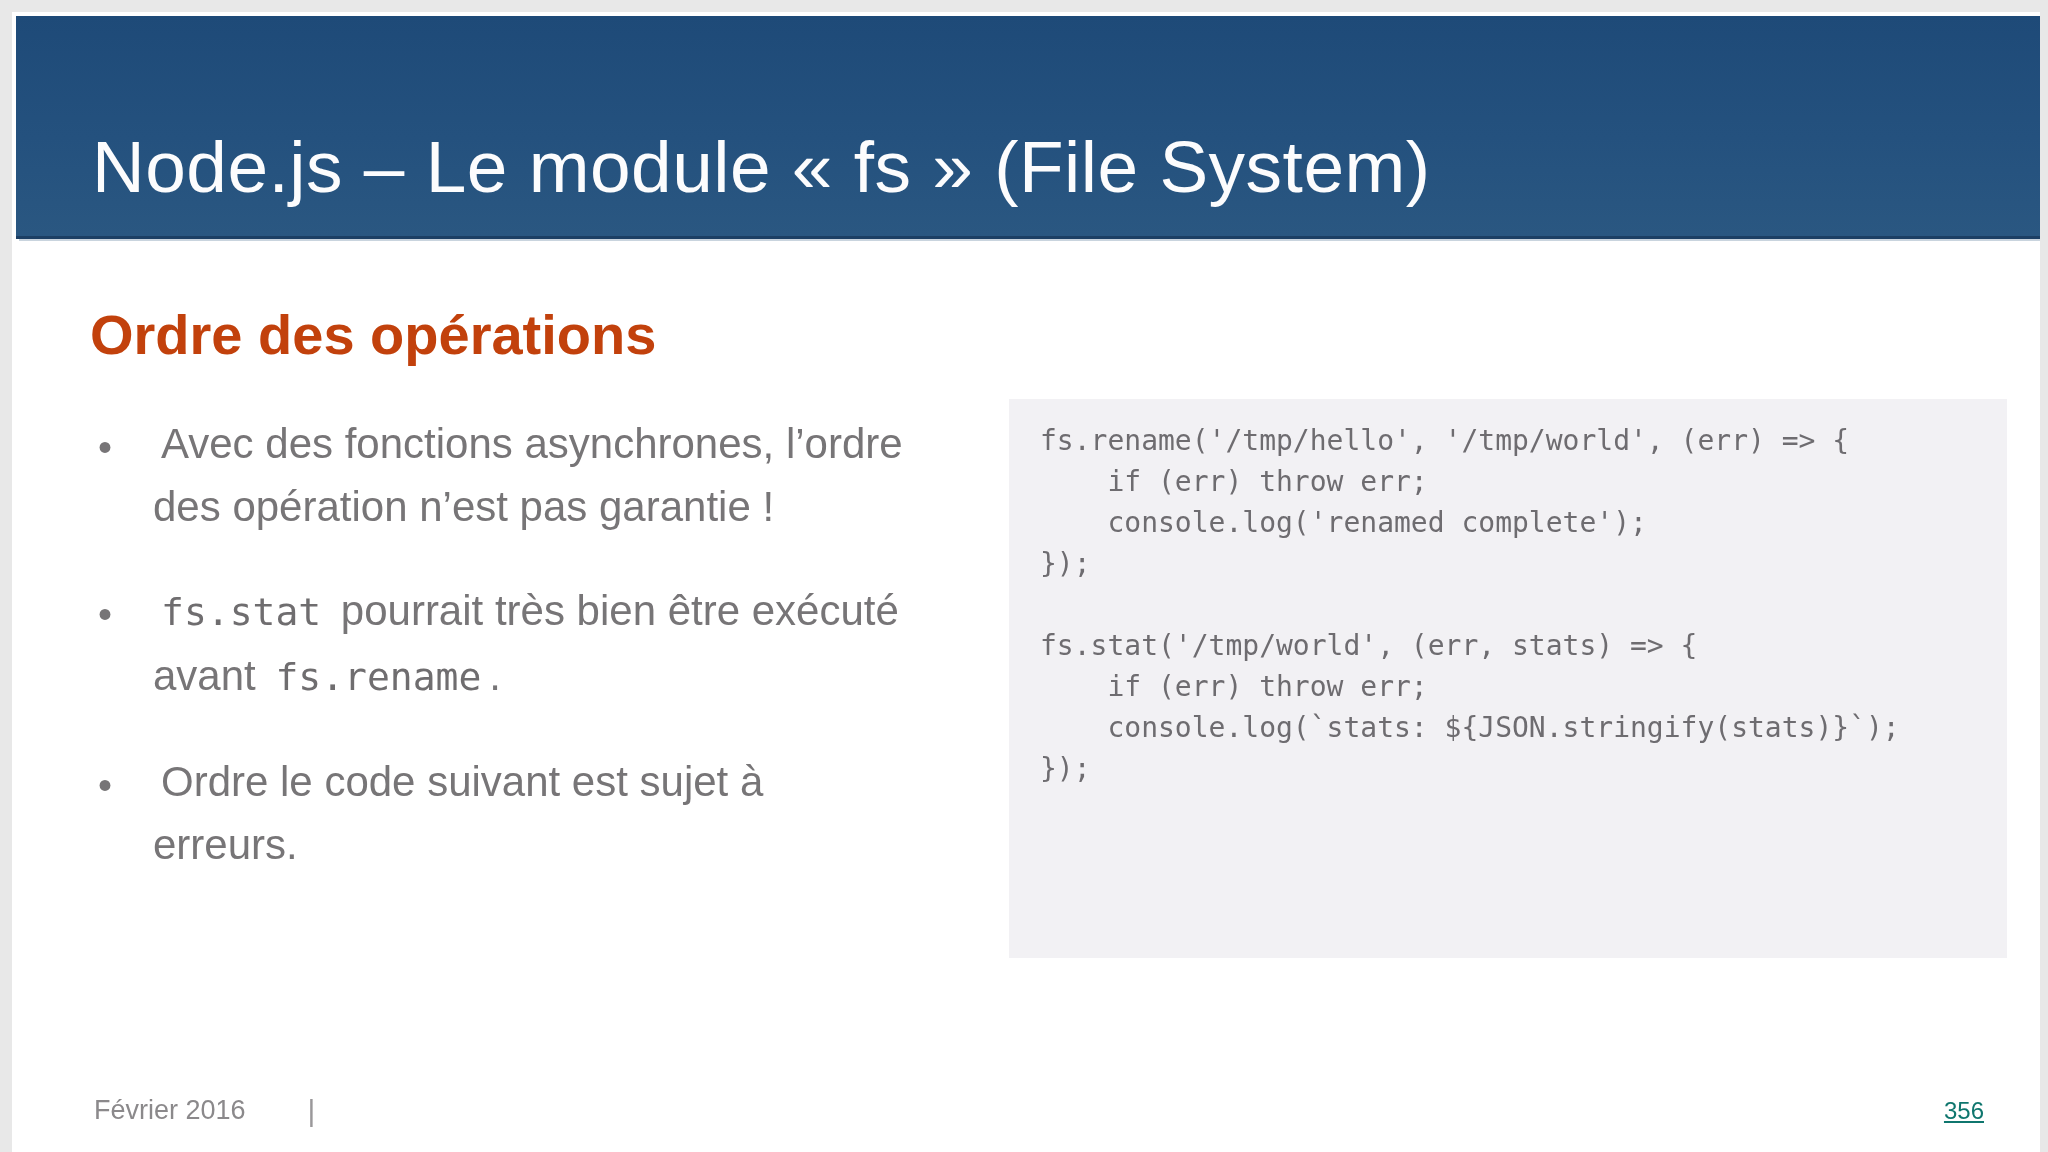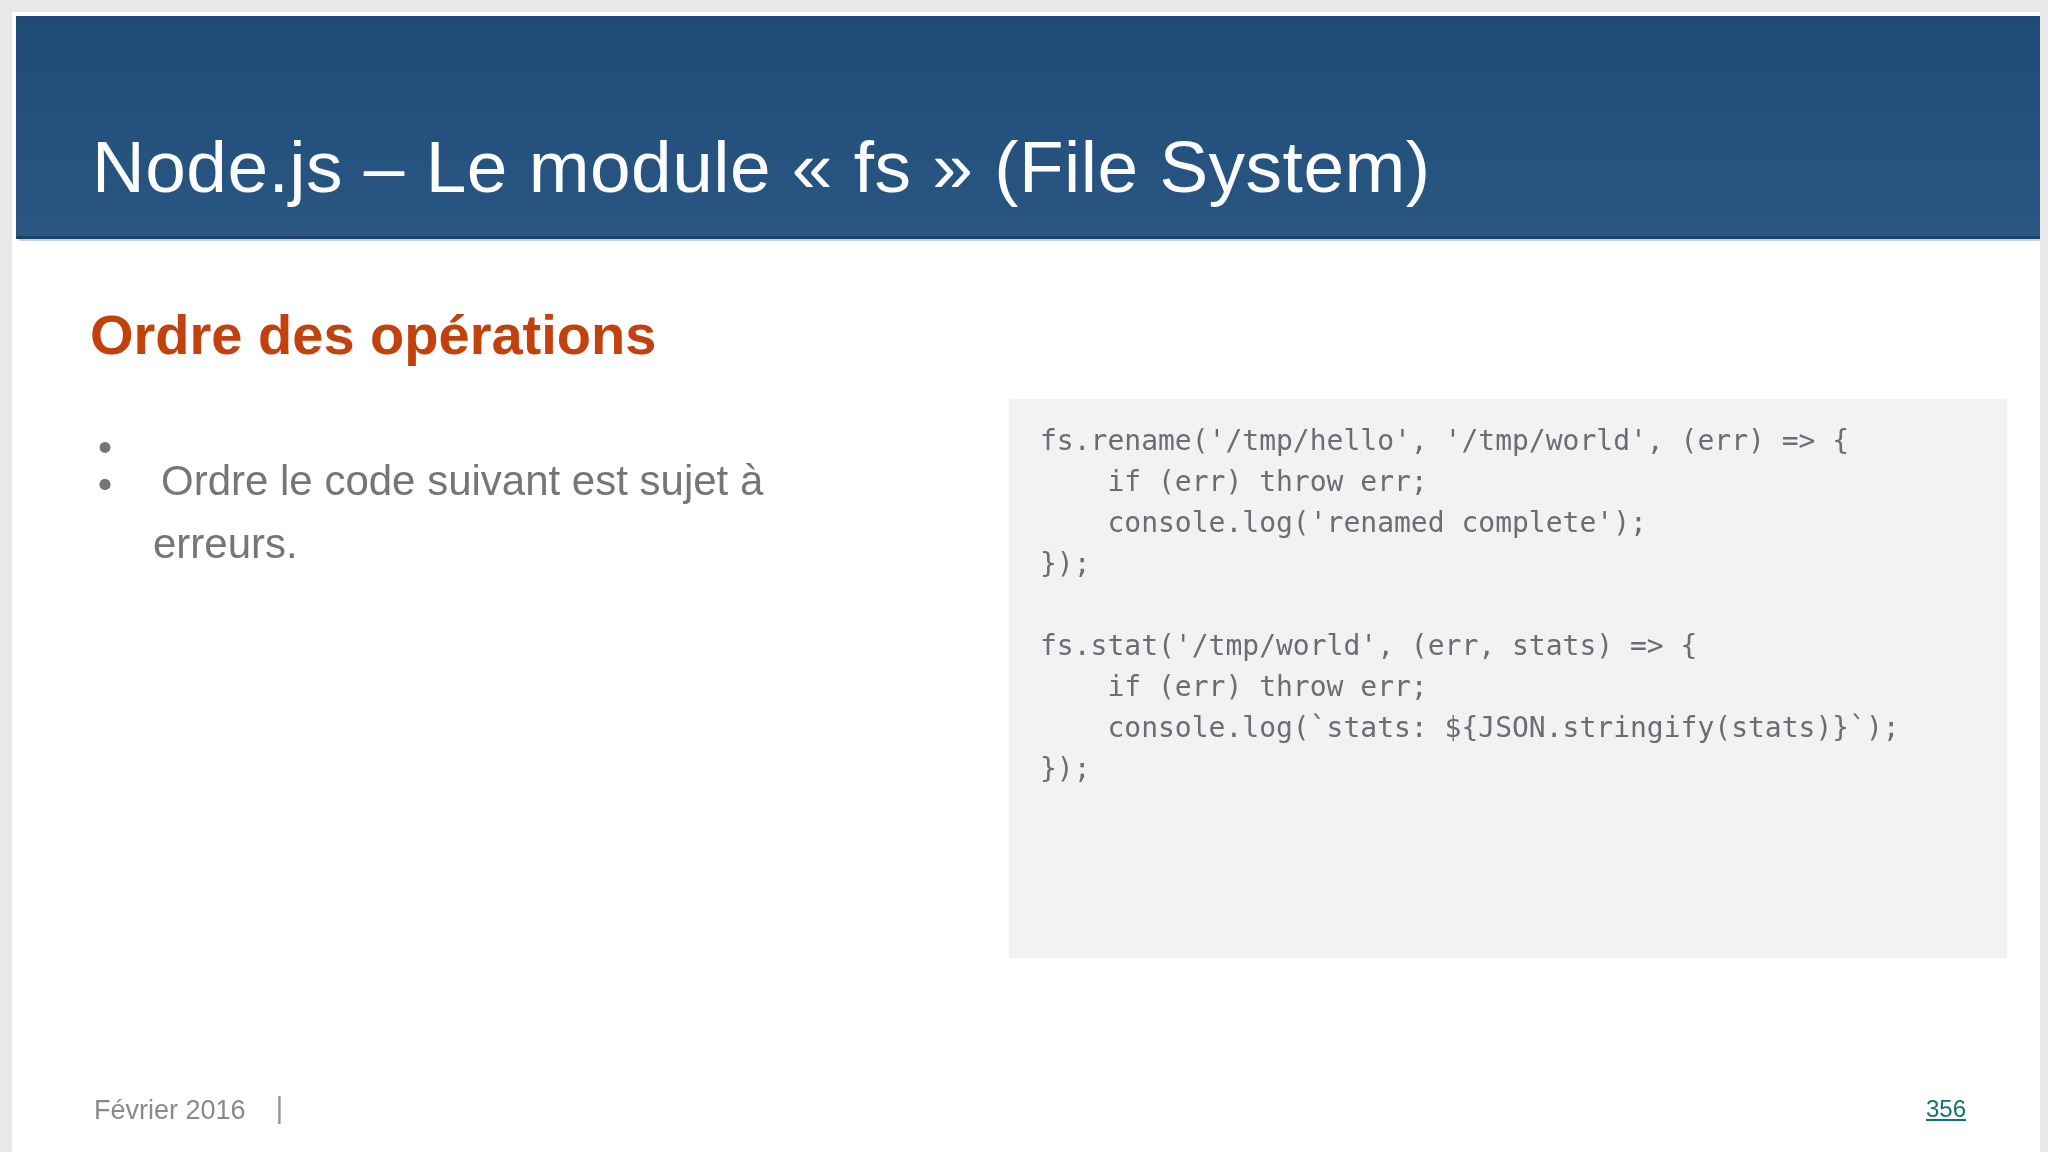--- a/index.html
+++ b/index.html
@@ -88,26 +88,27 @@
     font-size: 28px;
     line-height: 41px;
     color: #6e6c70;
     white-space: pre;
   }
 
   
   .footer {
     position: absolute;
     left: 74px;
-    right: 86px;
+    right: 68px;
     bottom: 30px;
     display: flex;
-    align-items: flex-start;
+    align-items: center;
     font-size: 27px;
     color: #8b898b;
+    gap: 32px;
   }
   .footer-separator {
     margin: 0 26px;
     font-size: 30px;
     font-weight: 300;
     color: #9a989a;
   }
   .footer-page {
     margin-left: auto;
     font-size: 24px;
@@ -122,23 +123,25 @@
 
   <div class="header-band">
     <h1 class="slide-title">Node.js – Le module « fs » (File System)</h1>
   </div>
 
   <h2 class="section-heading">Ordre des opérations</h2>
 
   <ul class="bullet-list">
     <li class="bullet-item">
       <span class="bullet-marker">•</span>
+      <span><span>Avec des fonctions asynchrones, l’ordre des opération n’est pas garantie !</span></span>
     </li>
     <li class="bullet-item">
       <span class="bullet-marker">•</span>
+      <span><span class="mono">fs.stat</span><span> pourrait très bien être exécuté avant </span><span class="mono">fs.rename</span><span>.</span></span>
     </li>
     <li class="bullet-item">
       <span class="bullet-marker">•</span>
       <span><span>Ordre le code suivant est sujet à erreurs.</span></span>
     </li>
   </ul>
 
   <div class="code-panel">
     <pre>fs.rename('/tmp/hello', '/tmp/world', (err) =&gt; {
     if (err) throw err;

